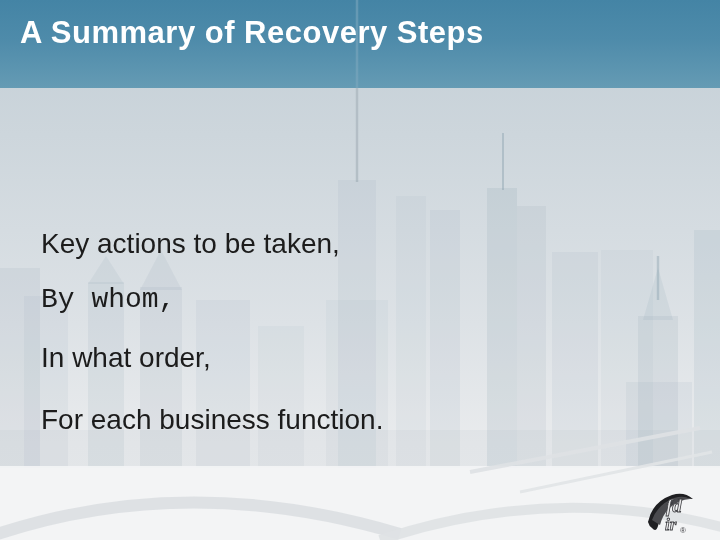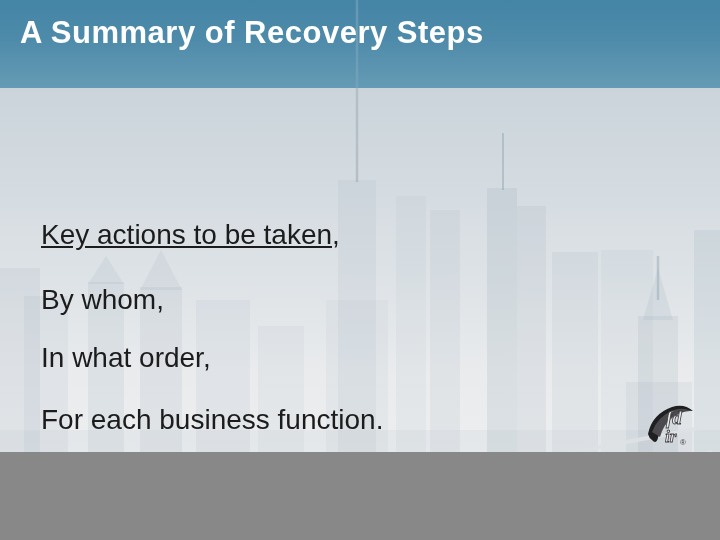--- a/index.html
+++ b/index.html
@@ -1,18 +1,18 @@
 <!DOCTYPE html>
 <html><head>
 <meta charset="utf-8">
 <style>
   html,body{margin:0;padding:0;background:#888;}
   .slide{
     position:relative;
-    width:720px;height:452px;
+    width:720px;height:540px;
     overflow:hidden;
     font-family:"Liberation Sans", sans-serif;
     background:linear-gradient(180deg,#c3ced6 0%, #cdd6dc 25%, #dde2e6 60%, #e9ebed 82%, #eceeef 100%);
   }
   
   .title-bar{
     position:absolute;left:0;top:0;width:720px;height:88px;
     background:linear-gradient(180deg,#4484a5 0%, #4e8baa 45%, #659bb4 100%);
   }
   .slide-title{
@@ -27,22 +27,22 @@
   }
   
   .intro{
     position:absolute;left:28px;top:133px;margin:0;
     font-size:32px;color:#1c1c1c;line-height:40px;white-space:nowrap;
   }
   .point{
     position:absolute;left:41px;margin:0;
     font-size:28px;color:#1c1c1c;line-height:35px;white-space:nowrap;
   }
-  .pt0{top:217px;text-decoration:underline;}
-  .pt1{top:282px;}
+  .pt0{top:226px;}
+  .pt1{top:282px;font-family:Liberation Mono, monospace;}
   .pt2{top:340px;}
   .pt3{top:402px;}
   
   .logo{
     position:absolute;right:22px;bottom:0;width:52px;height:50px;
   }
 </style>
 </head>
 <body>
 

